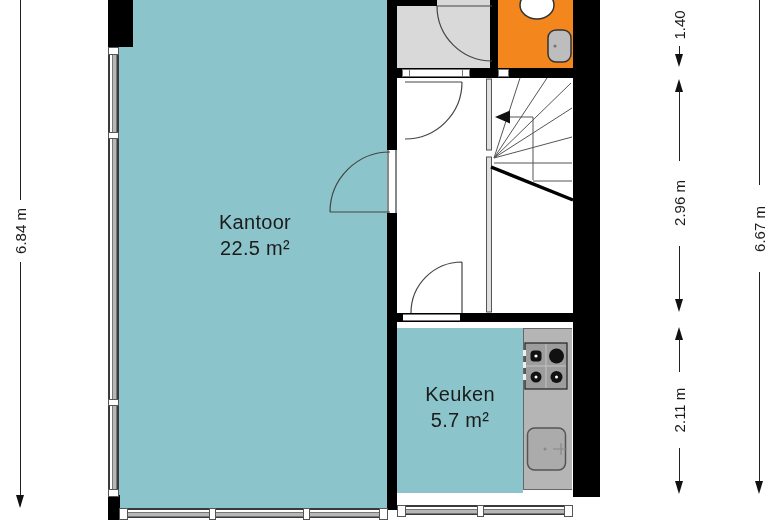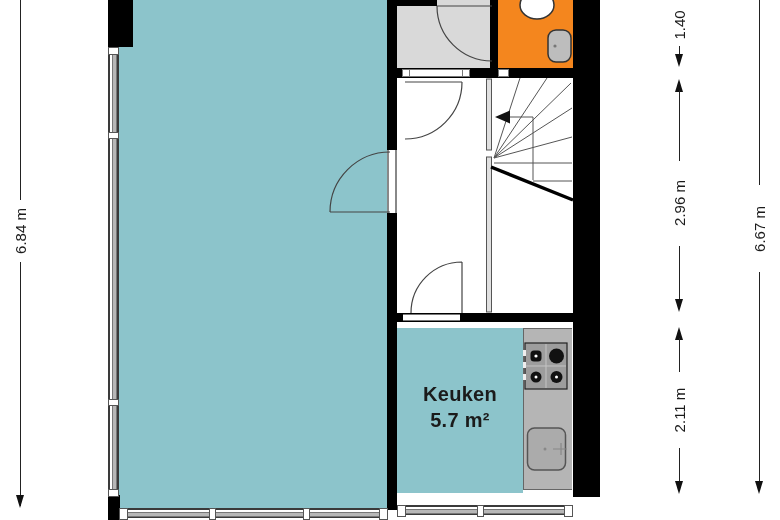--- a/index.html
+++ b/index.html
@@ -118,21 +118,25 @@
       <circle cx="556.5" cy="377" r="1.5" fill="#fff"></circle>
     </g>
 
     <g>
       <rect x="527.5" y="428" width="38" height="42" rx="7" fill="#ababab" stroke="#555" stroke-width="1.5"></rect>
       <path d="M553,449 L567,449 M561,443 L561,455" stroke="#888" stroke-width="1.2"></path>
       <circle cx="545" cy="449" r="1.5" fill="#888"></circle>
     </g>
   </svg>
 
-  <div class="room-label" style="left:397px;top:381px;width:126px;font-weight:bold;">
+  <div class="room-label" style="left:155px;top:209px;width:200px;">
+    <div>Kantoor</div>
+    <div>22.5 m²</div>
+  </div>
+  <div class="room-label" style="left:397px;top:381px;width:126px;">
     <div>Keuken</div>
     <div>5.7 m²</div>
   </div>
 
   <div class="dline" style="left:20px;top:0;height:200px;"></div>
   <div class="dim" style="left:20px;top:231px;">6.84 m</div>
   <div class="dline" style="left:20px;top:262px;height:244px;"></div>
   <div class="arr-d" style="left:16px;top:495px;"></div>
 
   <div class="dim" style="left:679px;top:25px;">1.40</div>

